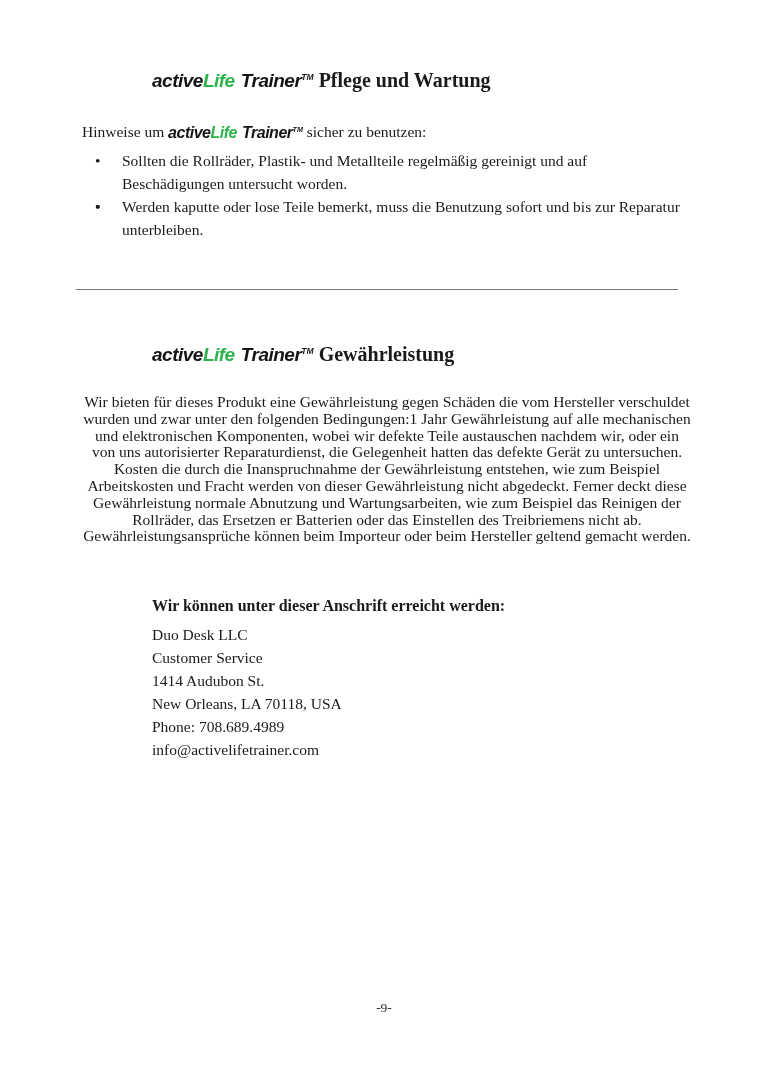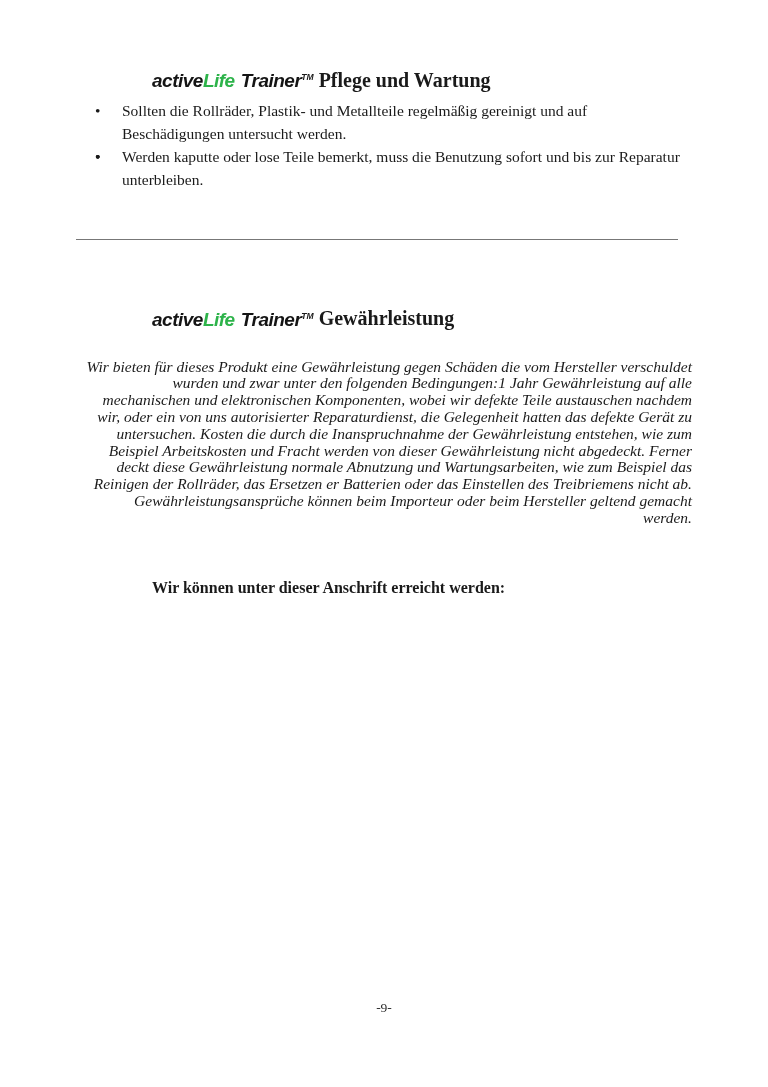--- a/index.html
+++ b/index.html
@@ -38,21 +38,21 @@
   .brand .sp { display:inline-block; width:0.32em; }
 
   .h-title {
     font-size: 20px;
     font-weight: bold;
     margin: 0 0 0 70px;
     line-height: 23px;
   }
   .h-title .brand { font-size: 19px; }
   .h1 { padding-top: 66px; }
-  .h2 { margin-top: 64px; }
+  .h2 { margin-top: 50px; }
 
   .intro {
     font-size: 15.5px;
     line-height: 18px;
     margin-top: 28px;
   }
   .intro .brand { font-size: 16px; }
 
   .bullets {
     margin: 7px 0 0 0;
@@ -75,22 +75,21 @@
     border: none;
     border-top: 1px solid #777777;
     height: 0;
     margin: 48px 14px 0 -6px;
   }
 
   .body-par {
     font-size: 15.5px;
     line-height: 16.8px;
     margin-top: 28px;
-    text-align: right;
-    font-style: italic;
+    text-align: center;
   }
 
   .contact-heading {
     font-size: 16px;
     font-weight: bold;
     margin: 49px 0 0 70px;
     line-height: 23px;
   }
   .contact-lines {
     margin: 6px 0 0 70px;
@@ -110,33 +109,44 @@
 </style>
 </head>
 <body>
 
 <div class="page">
 
   <h1 class="h-title h1">
     <span class="brand"><span class="brand-black" style="color: rgb(20, 20, 20);">active</span><span class="green brand-green" style="color: rgb(45, 179, 74);">Life</span><span class="sp"></span><span class="brand-black" style="color: rgb(20, 20, 20);">Trainer</span><span class="tm">TM</span></span><span> Pflege und Wartung</span>
   </h1>
 
+  <div class="intro">
+    <span>Hinweise um </span><span class="brand"><span class="brand-black" style="color: rgb(20, 20, 20);">active</span><span class="green brand-green" style="color: rgb(45, 179, 74);">Life</span><span class="sp"></span><span class="brand-black" style="color: rgb(20, 20, 20);">Trainer</span><span class="tm">TM</span></span><span> sicher zu benutzen:</span>
+  </div>
 
   <ul class="bullets">
-    <li><span class="dot">•</span><span>Sollten die Rollräder, Plastik- und Metallteile regelmäßig gereinigt und auf Beschädigungen untersucht werden.</span></li>
+    <li><span class="dot">•</span><span>Sollten die Rollräder, Plastik- und Metallteile regelmäßig gereinigt und auf Beschädigungen untersucht worden.</span></li>
     <li><span class="dot">•</span></li>
     <li><span class="dot">•</span></li>
     <li><span class="dot">•</span><span>Werden kaputte oder lose Teile bemerkt, muss die Benutzung sofort und bis zur Reparatur unterbleiben.</span></li>
   </ul>
 
   <hr class="divider">
 
   <h2 class="h-title h2">
     <span class="brand"><span class="brand-black" style="color: rgb(20, 20, 20);">active</span><span class="green brand-green" style="color: rgb(45, 179, 74);">Life</span><span class="sp"></span><span class="brand-black" style="color: rgb(20, 20, 20);">Trainer</span><span class="tm">TM</span></span><span> Gewährleistung</span>
   </h2>
 
   <p class="body-par">Wir bieten für dieses Produkt eine Gewährleistung gegen Schäden die vom Hersteller verschuldet wurden und zwar unter den folgenden Bedingungen:1 Jahr Gewährleistung auf alle mechanischen und elektronischen Komponenten, wobei wir defekte Teile austauschen nachdem wir, oder ein von uns autorisierter Reparaturdienst, die Gelegenheit hatten das defekte Gerät zu untersuchen. Kosten die durch die Inanspruchnahme der Gewährleistung entstehen, wie zum Beispiel Arbeitskosten und Fracht werden von dieser Gewährleistung nicht abgedeckt. Ferner deckt diese Gewährleistung normale Abnutzung und Wartungsarbeiten, wie zum Beispiel das Reinigen der Rollräder, das Ersetzen er Batterien oder das Einstellen des Treibriemens nicht ab.  Gewährleistungsansprüche können beim Importeur oder beim Hersteller geltend gemacht werden.</p>
 
   <div class="contact-heading">Wir können unter dieser Anschrift erreicht werden:</div>
+  <div class="contact-lines">
+    <div>Duo Desk LLC</div>
+    <div>Customer Service</div>
+    <div>1414 Audubon St.</div>
+    <div>New Orleans, LA 70118, USA</div>
+    <div>Phone: 708.689.4989</div>
+    <div>info@activelifetrainer.com</div>
+  </div>
 
   <div class="footer">-9-</div>
 
 </div>
 
 </body></html>

